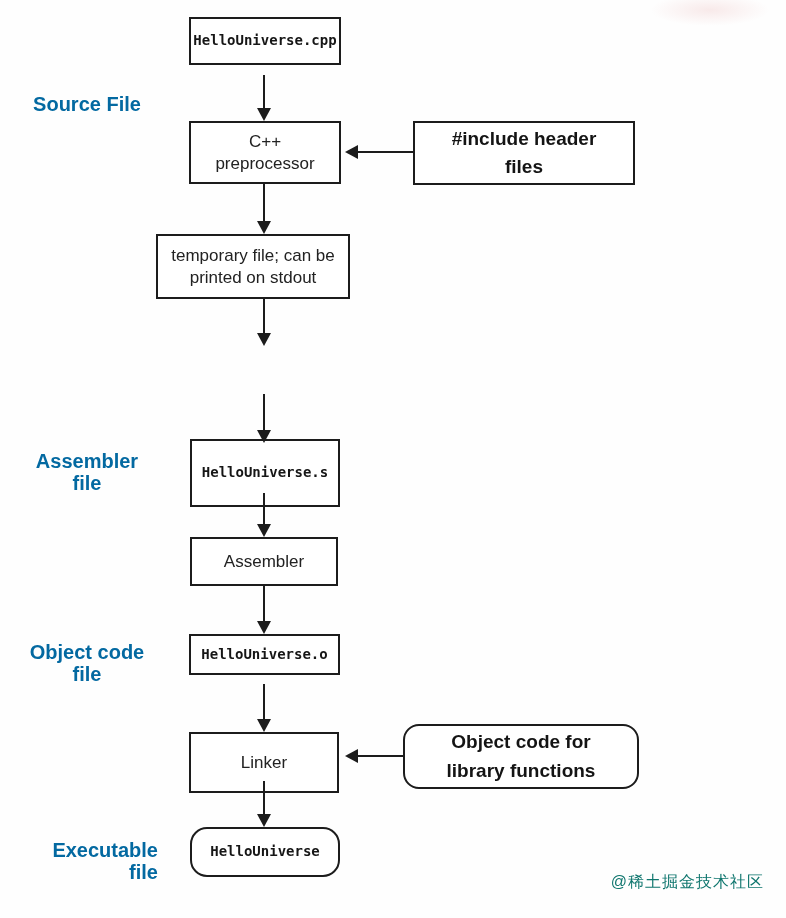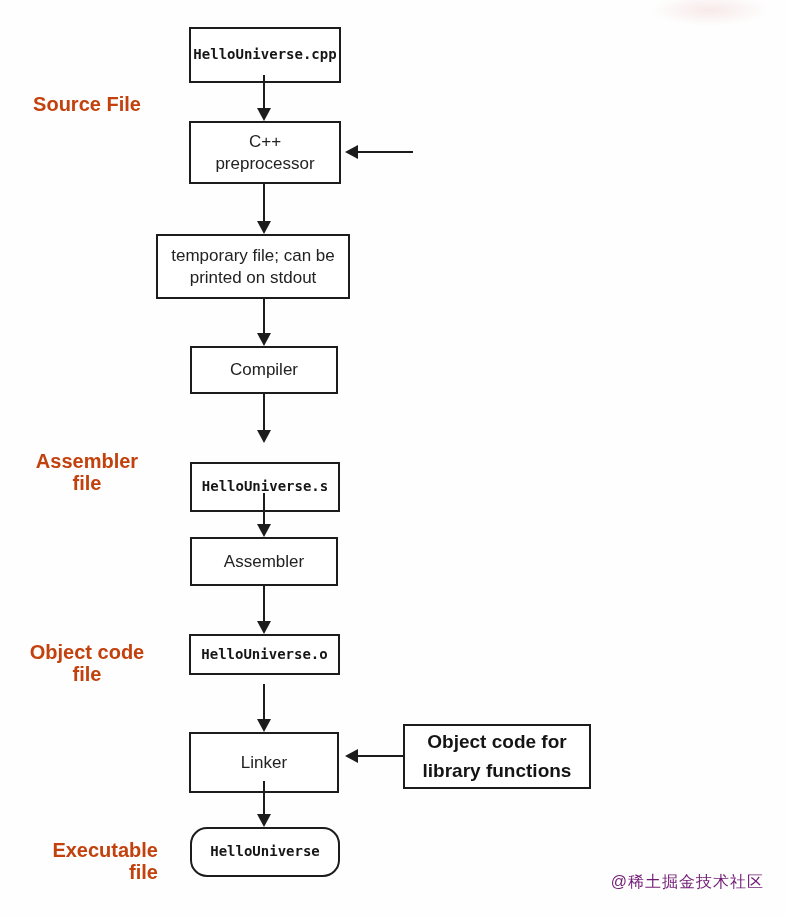--- a/index.html
+++ b/index.html
@@ -37,21 +37,21 @@
     font-weight:bold;
     font-size:19px;
     line-height:1.5;
     color:#141414;
   }
   .side-label{
     position:absolute;
     font-weight:bold;
     font-size:20px;
     line-height:22px;
-    color:#c2410c;
+    color:#0369a1;
     text-align:center;
     white-space:pre-line;
   }
   .arrow-v{position:absolute;width:14px;}
   .arrow-v .shaft{
     position:absolute;left:6px;top:0;bottom:12px;width:2px;background:var(--line);
   }
   .arrow-v .head{
     position:absolute;left:0;bottom:0;width:0;height:0;
     border-left:7px solid transparent;
@@ -66,21 +66,21 @@
     position:absolute;left:0;top:0;width:0;height:0;
     border-top:7px solid transparent;
     border-bottom:7px solid transparent;
     border-right:13px solid var(--line);
   }
   .watermark{
     position:absolute;
     right:22px;top:872px;
     font-size:16px;
     letter-spacing:1px;
-    color:#701a75;
+    color:#0f766e;
   }
   .smudge{
     position:absolute;
     left:650px;top:-6px;width:120px;height:32px;
     background:radial-gradient(ellipse at center, rgba(226,160,160,0.22) 0%, rgba(226,160,160,0) 70%);
     pointer-events:none;
   }
 </style>
 </head>
 <body>
@@ -90,42 +90,43 @@
   <div class="smudge"></div>
 
   <div class="side-label" style="left:16px;top:93px;width:142px;">Source File</div>
   <div class="side-label" style="left:16px;top:450px;width:142px;">Assembler
 file</div>
   <div class="side-label" style="left:16px;top:641px;width:142px;">Object code
 file</div>
   <div class="side-label" style="left:16px;top:839px;width:142px;text-align:right;">Executable
 file</div>
 
-  <div class="box mono" style="left:189px;top:27px;width:152px;height:56px;">HelloUniverse.cpp</div>
+  <div class="box mono" style="left:189px;top:17px;width:152px;height:48px;">HelloUniverse.cpp</div>
 
   <div class="box" style="left:189px;top:121px;width:152px;height:63px;">C++
 preprocessor</div>
 
   <div class="box" style="left:156px;top:234px;width:194px;height:65px;">temporary file; can be
 printed on stdout</div>
 
-  <div class="box" style="left:190px;top:346px;width:148px;height:48px;">Compiler</div>
 
-  <div class="box mono" style="left:190px;top:462px;width:150px;height:50px;">HelloUniverse.s</div>
+  <div class="box mono" style="left:190px;top:439px;width:150px;height:68px;">HelloUniverse.s</div>
 
   <div class="box" style="left:190px;top:537px;width:148px;height:49px;">Assembler</div>
 
   <div class="box mono" style="left:189px;top:634px;width:151px;height:41px;">HelloUniverse.o</div>
 
   <div class="box" style="left:189px;top:732px;width:150px;height:61px;">Linker</div>
 
   <div class="box mono" style="left:190px;top:827px;width:150px;height:50px;border-radius:17px;">HelloUniverse</div>
 
+  <div class="box callout" style="left:413px;top:121px;width:222px;height:64px;">#include header
+files</div>
 
-  <div class="box callout" style="left:403px;top:724px;width:188px;height:65px;">Object code for
+  <div class="box callout" style="left:403px;top:724px;width:236px;height:65px;border-radius:16px;">Object code for
 library functions</div>
 
   <div class="arrow-v" style="left:257px;top:75px;height:46px;">
     <div class="shaft"></div>
     <div class="head"></div>
   </div>
   <div class="arrow-v" style="left:257px;top:184px;height:50px;">
     <div class="shaft"></div>
     <div class="head"></div>
   </div>

